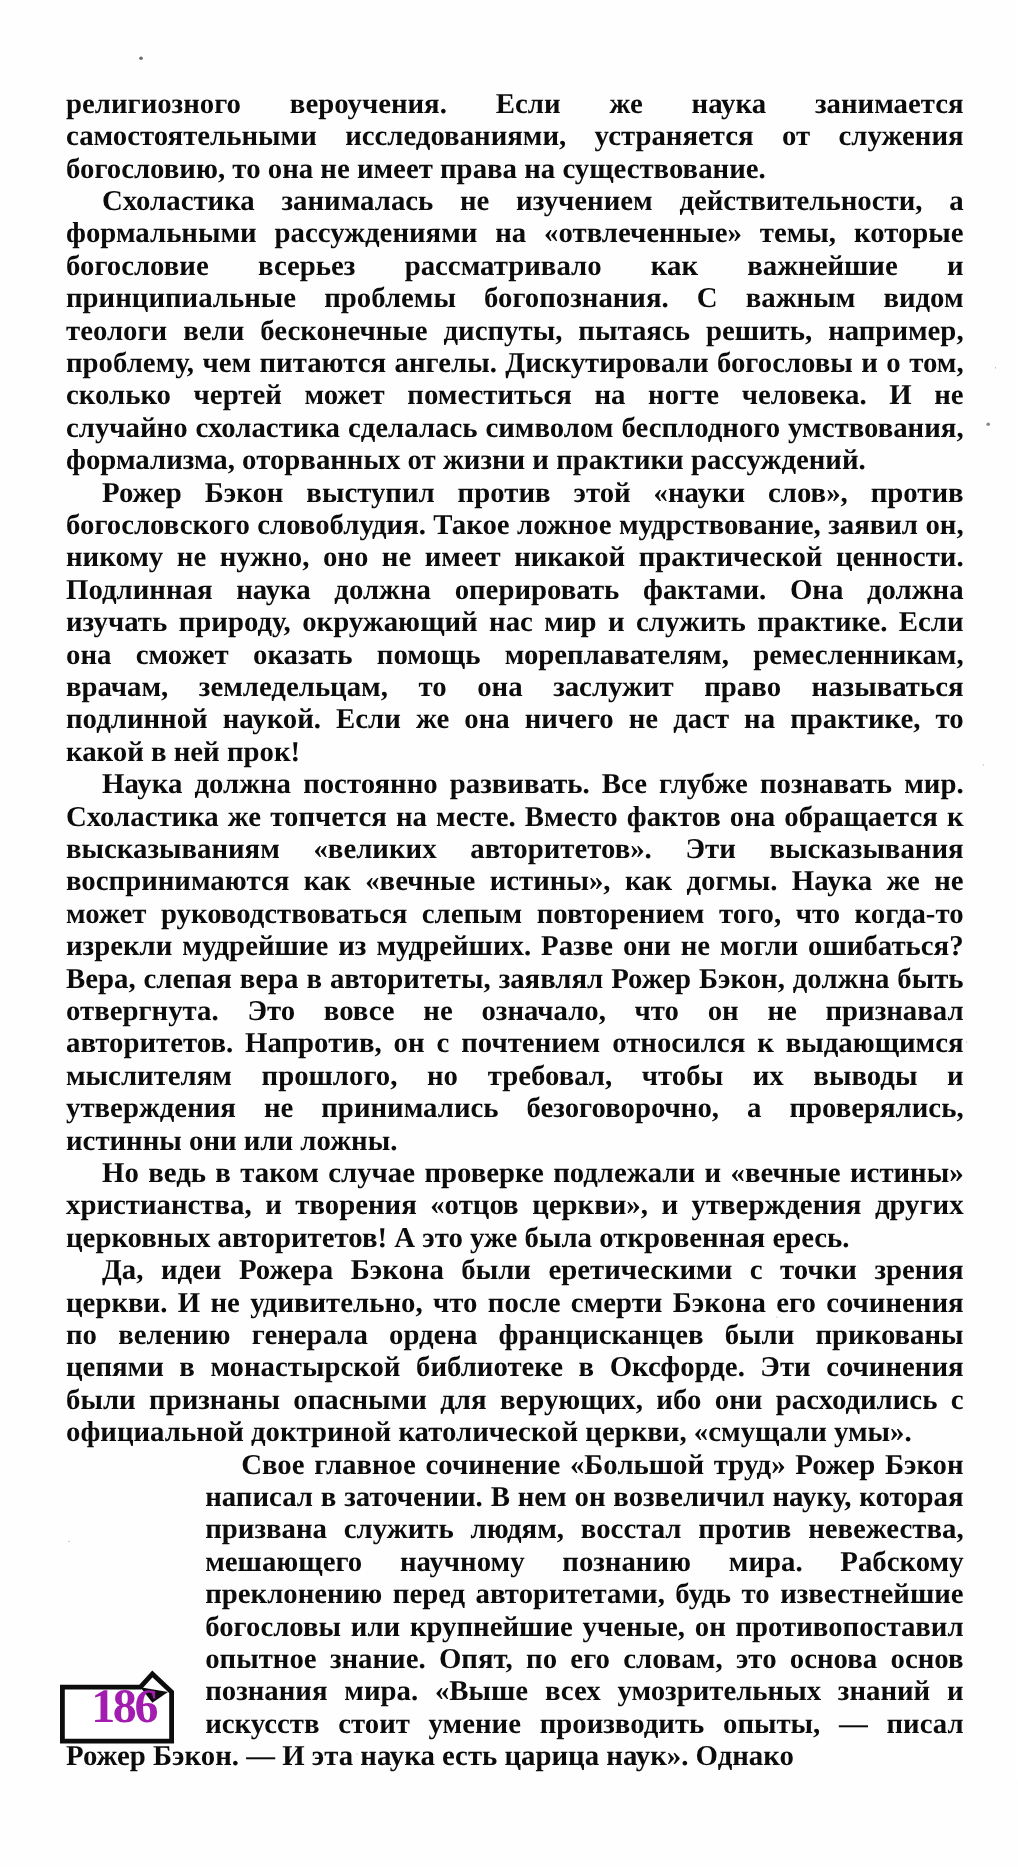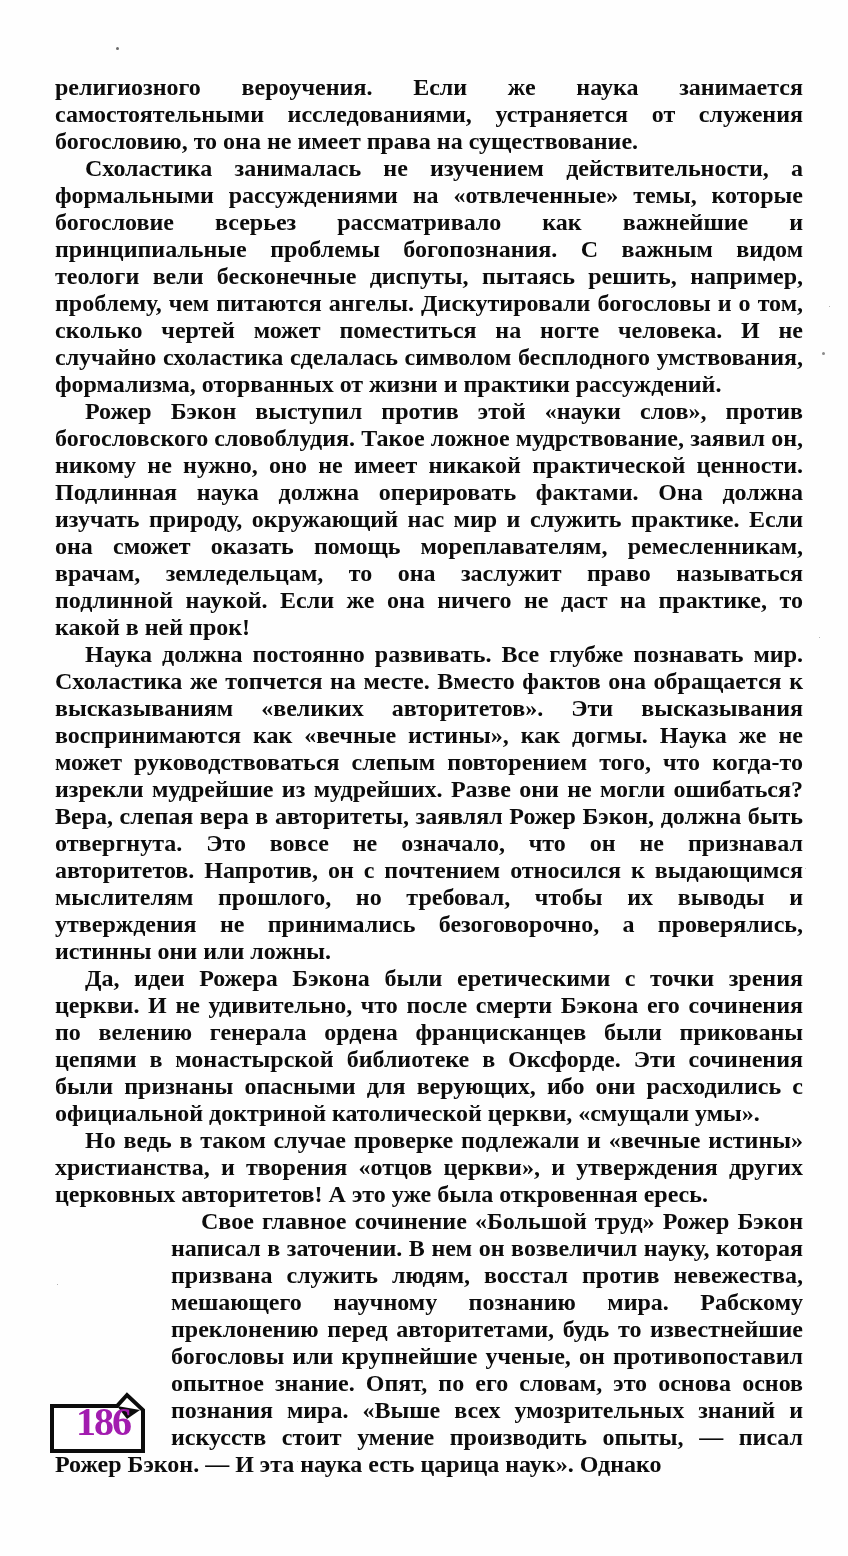--- a/index.html
+++ b/index.html
@@ -97,23 +97,23 @@
   <div class="text-block">
 
     <p class="para first">религиозного вероучения. Если же наука занимается самостоятельными исследованиями, устраняется от служения богословию, то она не имеет права на существование.</p>
 
     <p class="para">Схоластика занималась не изучением действительности, а формальными рассуждениями на «отвлеченные» темы, которые богословие всерьез рассматривало как важнейшие и принципиальные проблемы богопознания. С важным видом теологи вели бесконечные диспуты, пытаясь решить, например, проблему, чем питаются ангелы. Дискутировали богословы и о том, сколько чертей может поместиться на ногте человека. И не случайно схоластика сделалась символом бесплодного умствования, формализма, оторванных от жизни и практики рассуждений.</p>
 
     <p class="para">Рожер Бэкон выступил против этой «науки слов», против богословского словоблудия. Такое ложное мудрствование, заявил он, никому не нужно, оно не имеет никакой практической ценности. Подлинная наука должна оперировать фактами. Она должна изучать природу, окружающий нас мир и служить практике. Если она сможет оказать помощь мореплавателям, ремесленникам, врачам, земледельцам, то она заслужит право называться подлинной наукой. Если же она ничего не даст на практике, то какой в ней прок!</p>
 
     <p class="para">Наука должна постоянно развивать. Все глубже познавать мир. Схоластика же топчется на месте. Вместо фактов она обращается к высказываниям «великих авторитетов». Эти высказывания воспринимаются как «вечные истины», как догмы. Наука же не может руководствоваться слепым повторением того, что когда-то изрекли мудрейшие из мудрейших. Разве они не могли ошибаться? Вера, слепая вера в авторитеты, заявлял Рожер Бэкон, должна быть отвергнута. Это вовсе не означало, что он не признавал авторитетов. Напротив, он с почтением относился к выдающимся мыслителям прошлого, но требовал, чтобы их выводы и утверждения не принимались безоговорочно, а проверялись, истинны они или ложны.</p>
 
+    <p class="para">Но ведь в таком случае проверке подлежали и «вечные истины» христианства, и творения «отцов церкви», и утверждения других церковных авторитетов! А это уже была откровенная ересь.</p>
+
     <p class="para">Да, идеи Рожера Бэкона были еретическими с точки зрения церкви. И не удивительно, что после смерти Бэкона его сочинения по велению генерала ордена францисканцев были прикованы цепями в монастырской библиотеке в Оксфорде. Эти сочинения были признаны опасными для верующих, ибо они расходились с официальной доктриной католической церкви, «смущали умы».</p>
-
-    <p class="para">Но ведь в таком случае проверке подлежали и «вечные истины» христианства, и творения «отцов церкви», и утверждения других церковных авторитетов! А это уже была откровенная ересь.</p>
 
     <p class="para">
       <span class="badge-float">
         <svg class="badge-svg" width="100" height="66" viewBox="0 0 100 66" aria-hidden="true">
           <path d="M4,17 H69 L79,6 L95,21 V62 H4 Z" fill="#ffffff" stroke="#0c0c0c" stroke-width="4" stroke-linejoin="miter"></path>
           <path d="M69,17 L92,21 L79,30 Z" fill="#0c0c0c"></path>
         </svg>
         <span class="badge-num">186</span>
       </span>
       <span>Свое главное сочинение «Большой труд» Рожер Бэкон написал в заточении. В нем он возвеличил науку, которая призвана служить людям, восстал против невежества, мешающего научному познанию мира. Рабскому преклонению перед авторитетами, будь то известнейшие богословы или крупнейшие ученые, он противопоставил опытное знание. Опят, по его словам, это основа основ познания мира. «Выше всех умозрительных знаний и искусств стоит умение производить опыты, — писал Рожер Бэкон. — И эта наука есть царица наук». Однако</span>

